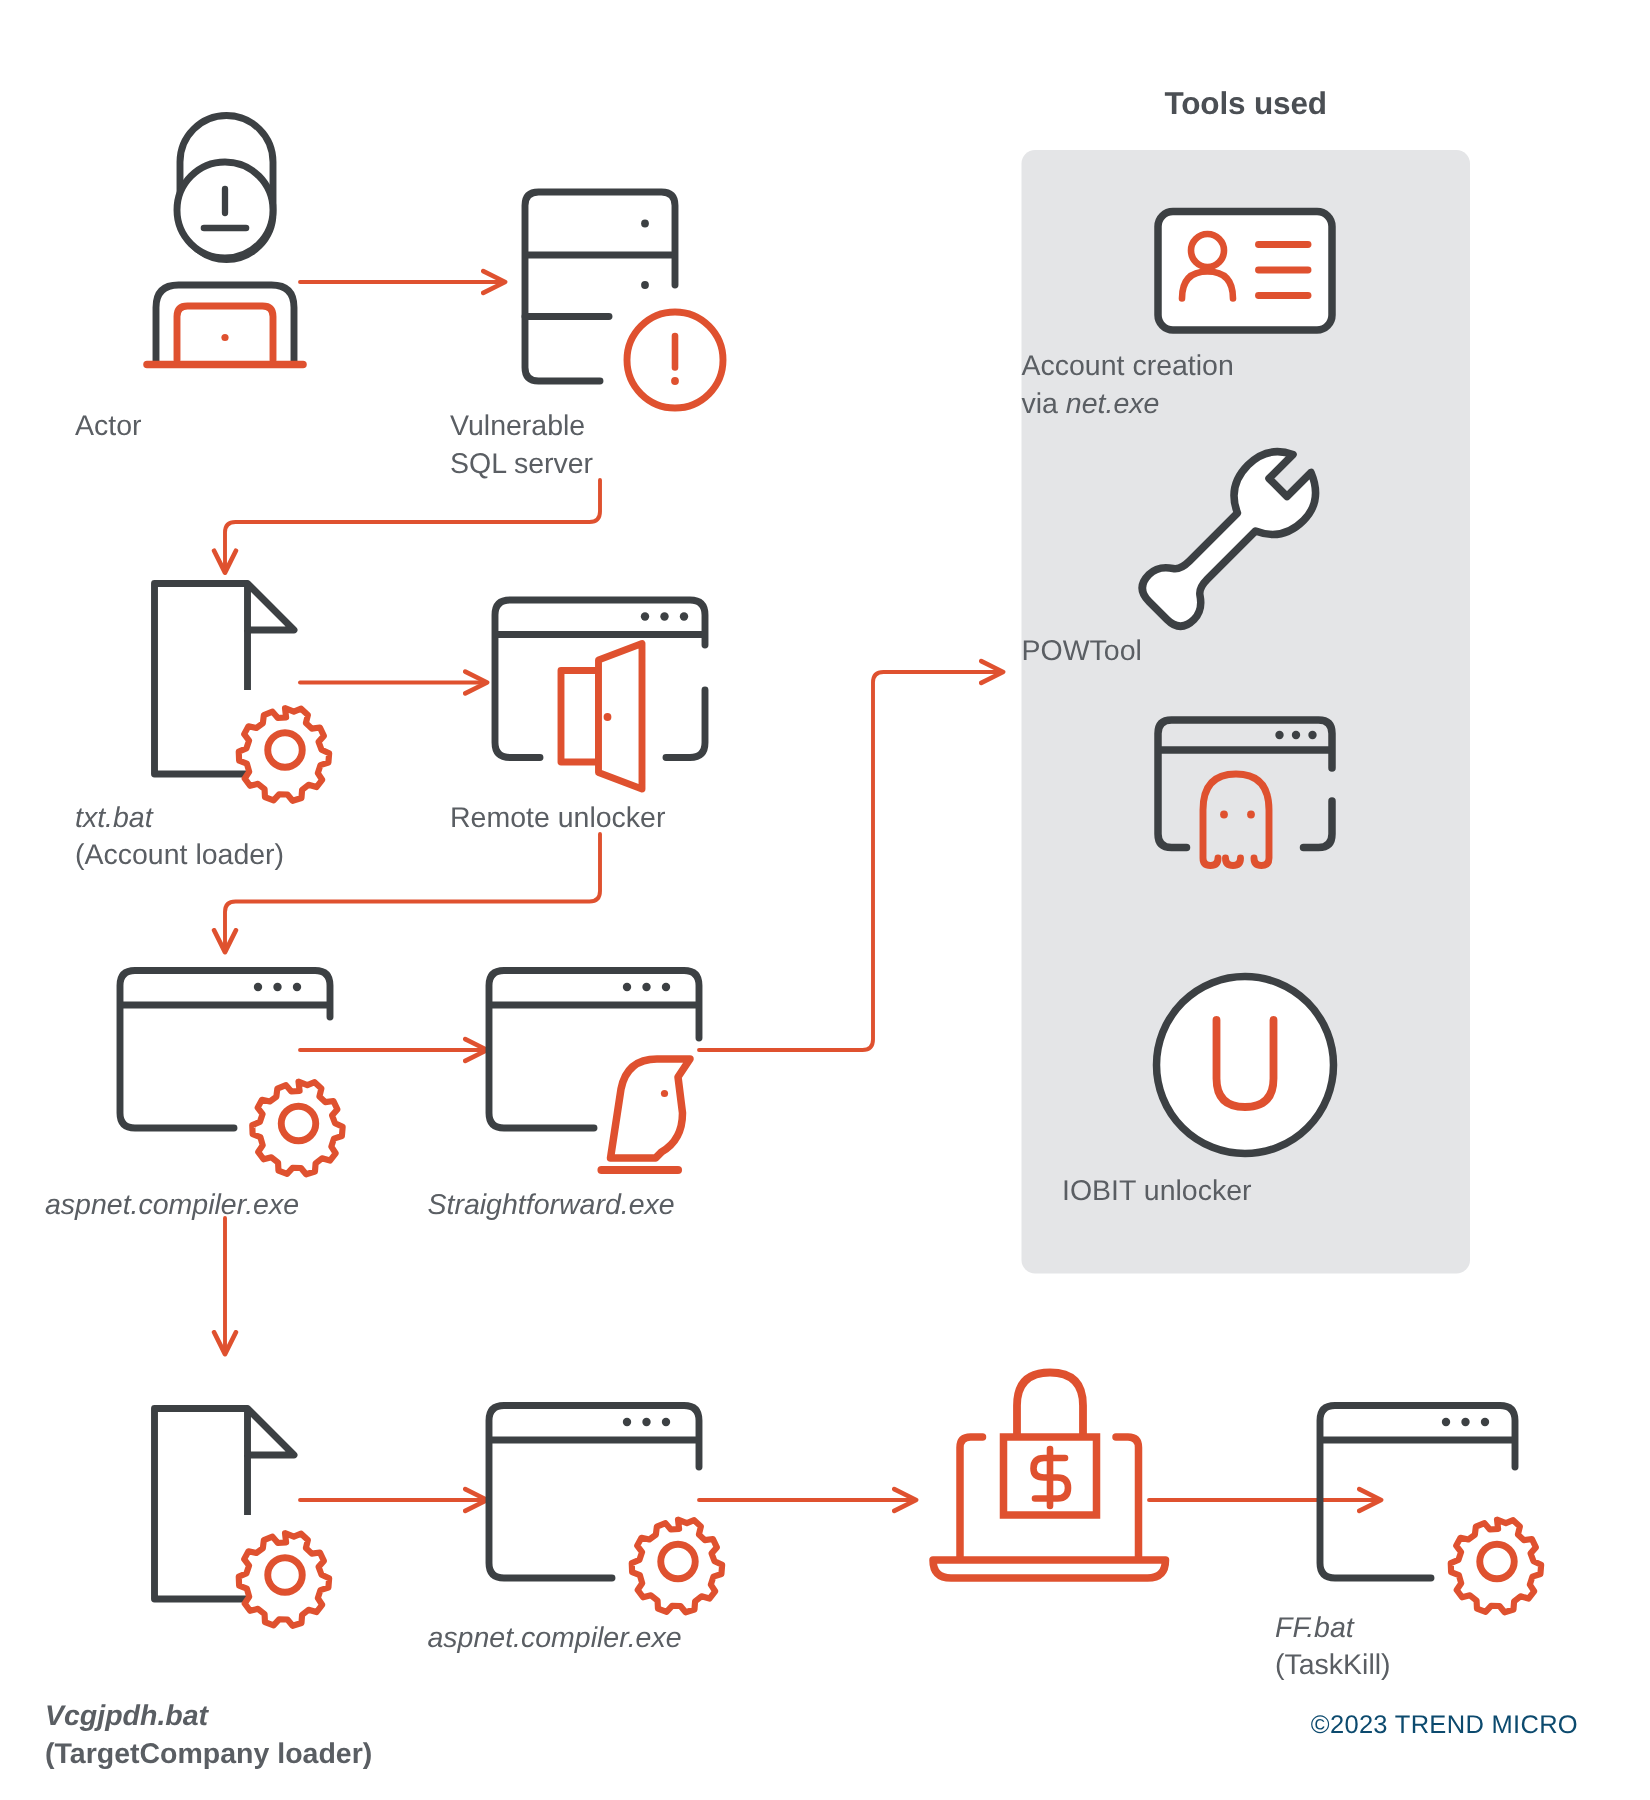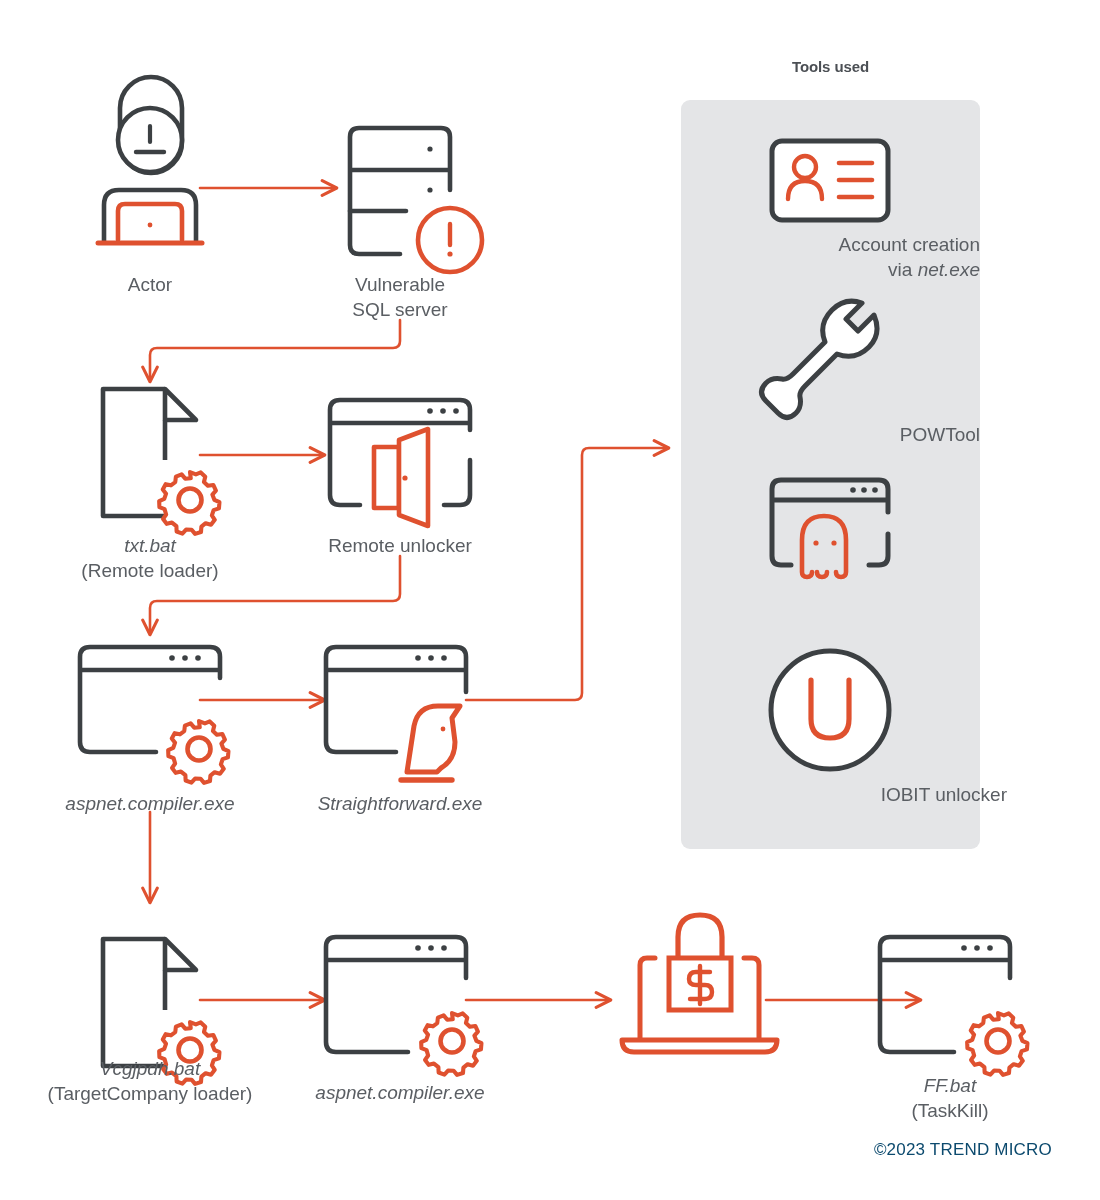--- a/index.html
+++ b/index.html
@@ -3,32 +3,32 @@
 <meta charset="utf-8">
 <style>
   html,body{margin:0;padding:0;background:#ffffff;}
   body{
     width:1100px;height:1200px;position:relative;overflow:hidden;
     font-family:"Liberation Sans", sans-serif;
     color:#4b4f54;
   }
   #stage{position:absolute;inset:0;}
   svg.layer{position:absolute;left:0;top:0;width:1100px;height:1200px;}
-  .lbl{position:absolute;text-align:center;line-height:1.32;color:#5a5e63;font-size:19px;}
+  .lbl{position:absolute;line-height:1.32;color:#5a5e63;font-size:19px;}
   .lbl .it{font-style:italic;}
   .lbl .rg{font-style:normal;}
   #tools-title{
     position:absolute;left:681px;top:58px;width:299px;text-align:center;
-    font-size:15px;font-weight:bold;color:#4b4f54;letter-spacing:-0.1px;
+    font-size:21px;font-weight:bold;color:#4b4f54;letter-spacing:-0.1px;
   }
   #tools-panel{
     position:absolute;left:681px;top:100px;width:299px;height:749px;
     background:#e4e5e7;border-radius:9px;
   }
-  .tool-lbl{position:absolute;width:299px;text-align:right;font-size:19px;color:#5a5e63;line-height:1.34;}
+  .tool-lbl{position:absolute;width:299px;text-align:left;font-size:19px;color:#5a5e63;line-height:1.34;}
   #copyright{
     position:absolute;left:700px;top:1140px;width:352px;text-align:right;
     font-size:17px;color:#0c4a6e;letter-spacing:.2px;
   }
 </style>
 </head>
 <body>
 
 <div id="stage">
 
@@ -248,36 +248,36 @@
     <div class="rg">Actor</div>
   </div>
 
   <div class="lbl" style="left:300px;top:272px;width:200px;">
     <div class="rg">Vulnerable</div>
     <div class="rg">SQL server</div>
   </div>
 
   <div class="lbl" style="left:50px;top:533px;width:200px;">
     <div class="it">txt.bat</div>
-    <div class="rg">(Remote loader)</div>
+    <div class="rg">(Account loader)</div>
   </div>
 
   <div class="lbl" style="left:300px;top:533px;width:200px;">
     <div class="rg">Remote unlocker</div>
   </div>
 
   <div class="lbl" style="left:30px;top:791px;width:240px;">
     <div class="it">aspnet.compiler.exe</div>
   </div>
 
   <div class="lbl" style="left:285px;top:791px;width:230px;">
     <div class="it">Straightforward.exe</div>
   </div>
 
-  <div class="lbl" style="left:30px;top:1056px;width:240px;">
+  <div class="lbl" style="left:30px;top:1132px;width:240px;font-weight:bold;">
     <div class="it">Vcgjpdh.bat</div>
     <div class="rg">(TargetCompany loader)</div>
   </div>
 
   <div class="lbl" style="left:285px;top:1080px;width:230px;">
     <div class="it">aspnet.compiler.exe</div>
   </div>
 
 
   <div class="lbl" style="left:850px;top:1073px;width:200px;">

